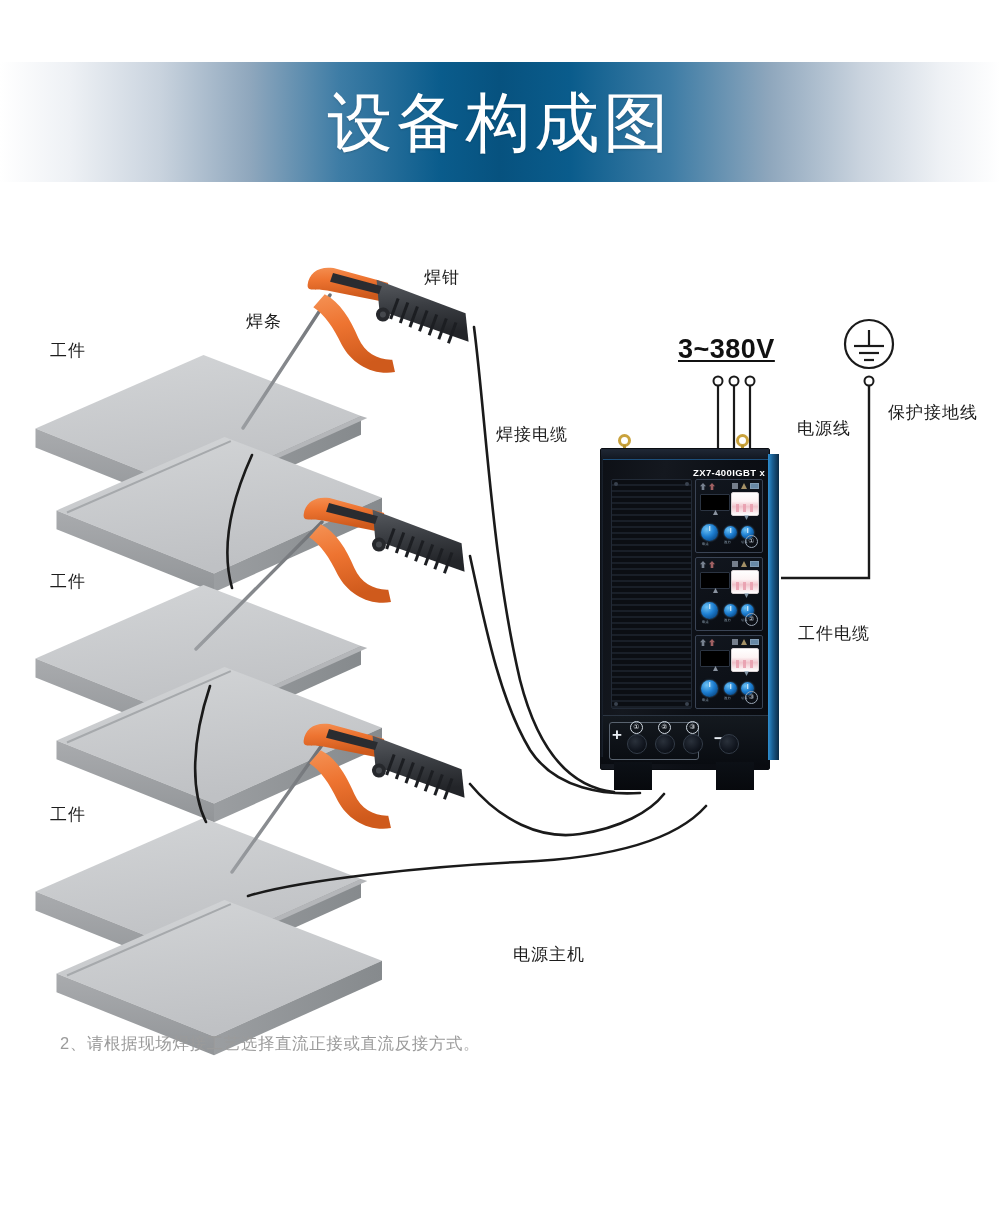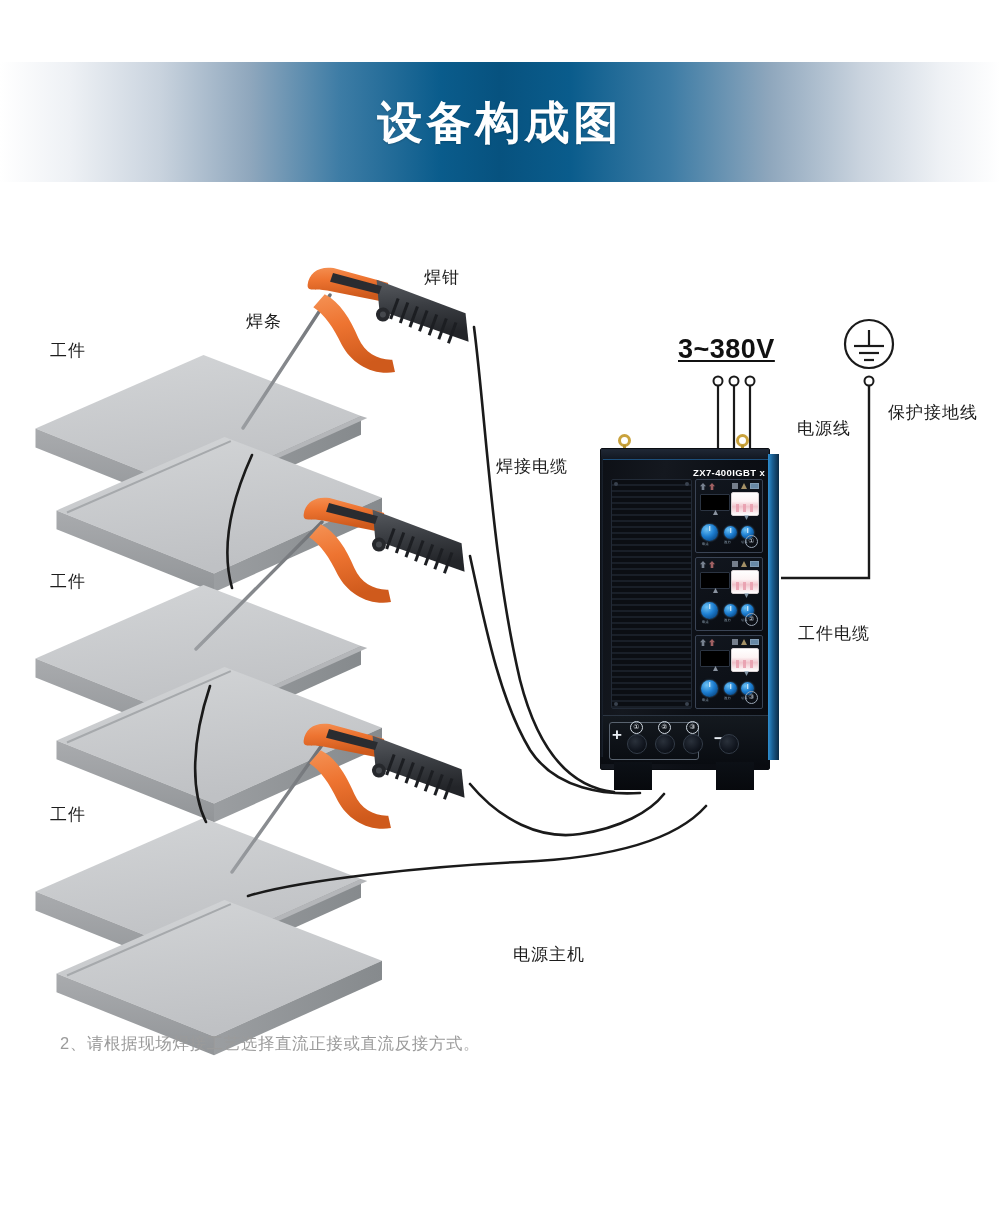--- a/index.html
+++ b/index.html
@@ -12,22 +12,22 @@
   
   .banner{
     position:absolute;left:0;top:62px;width:1000px;height:120px;
     background:linear-gradient(to right,
       #ffffff 0%, #eef1f5 7%, #c9d3de 16%, #8fa7bd 25%,
       #3d7ca5 34%, #0a5c8c 44%, #07527f 50%, #0a5c8c 57%,
       #3d7ca5 67%, #8fa7bd 77%, #c9d3de 86%, #eef1f5 94%, #ffffff 100%);
     display:flex;align-items:center;justify-content:center;
   }
   .banner-title{
-    color:#fff;font-size:45px;line-height:1;letter-spacing:4px;
-    font-weight:700;
+    color:#fff;font-size:65px;line-height:1;letter-spacing:4px;
+    font-weight:400;
     font-family:"Liberation Sans","DejaVu Sans",sans-serif;
     text-shadow:0 1px 2px rgba(0,0,0,.18);
   }
 
   
   .lbl{position:absolute;font-size:17px;color:#1d1d1d;white-space:nowrap;letter-spacing:1px;}
   .lbl-big{font-size:27px;font-weight:700;letter-spacing:.5px;color:#111;}
 
   
   .stage{position:absolute;left:0;top:0;width:1000px;height:1206px;}
@@ -449,21 +449,21 @@
   <div class="lbl" style="left:797px;top:417px;">电源线</div>
 
   <div class="lbl" style="left:888px;top:401px;">保护接地线</div>
 
   <div class="lbl" style="left:798px;top:622px;">工件电缆</div>
 
   <div class="lbl" style="left:424px;top:266px;">焊钳</div>
 
   <div class="lbl" style="left:246px;top:310px;">焊条</div>
 
-  <div class="lbl" style="left:496px;top:423px;margin-top:32px;">焊接电缆</div>
+  <div class="lbl" style="left:496px;top:423px;">焊接电缆</div>
 
   <div class="lbl" style="left:513px;top:943px;">电源主机</div>
 
   <div class="lbl" style="left:50px;top:339px;">工件</div>
 
   <div class="lbl" style="left:50px;top:570px;">工件</div>
 
   <div class="lbl" style="left:50px;top:803px;">工件</div>
 
 </div>

